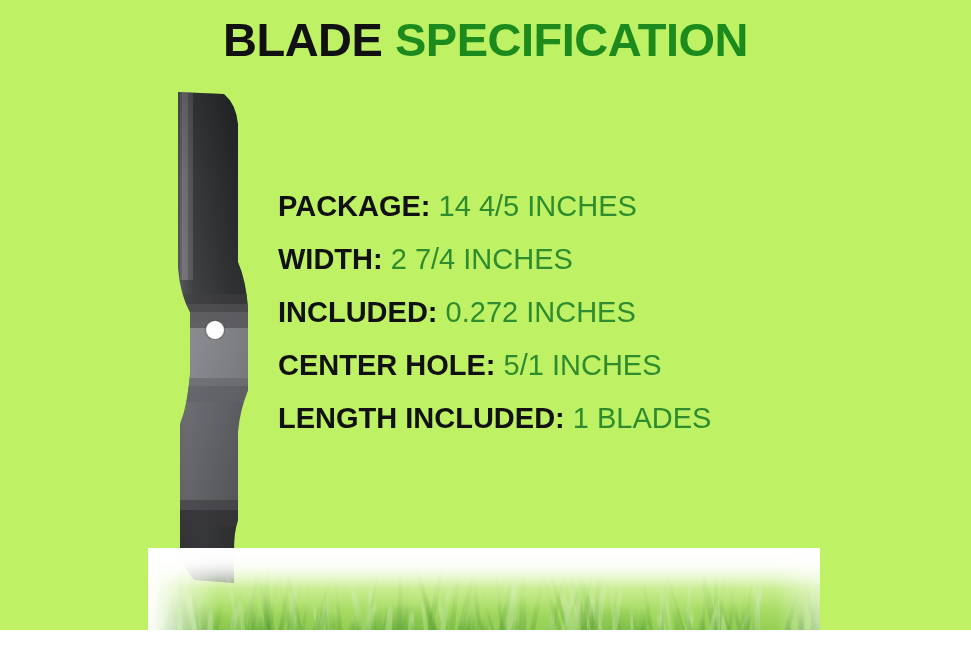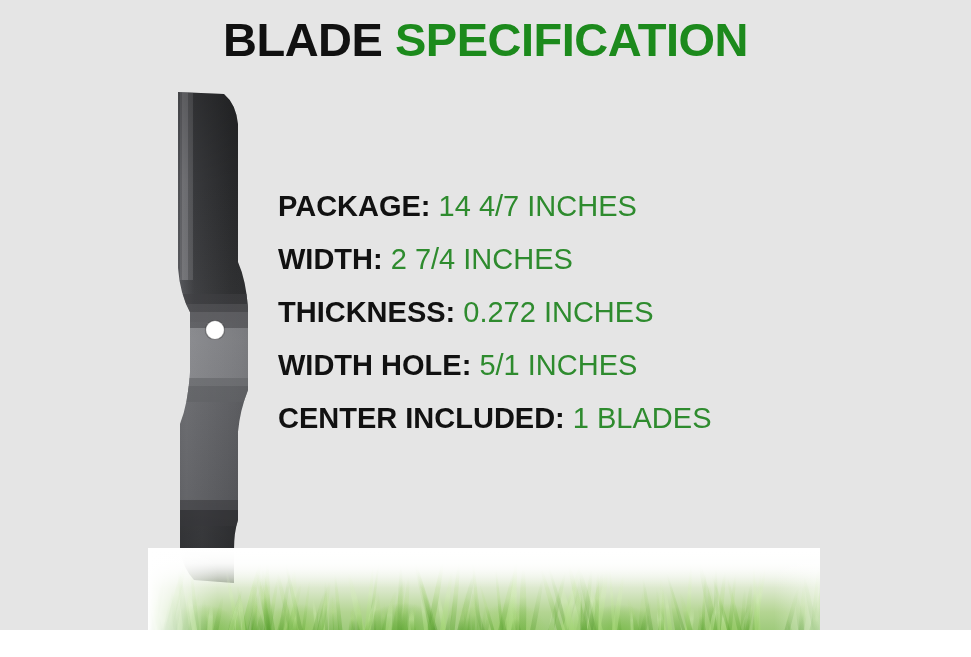--- a/index.html
+++ b/index.html
@@ -12,21 +12,21 @@
     background: #ffffff;
     font-family: "Liberation Sans", sans-serif;
     overflow: hidden;
     position: relative;
   }
 
   #canvas {
     position: relative;
     width: 971px;
     height: 657px;
-    background: #e5e5e5;
+    background: #bef264;
     overflow: hidden;
   }
 
   
   #title {
     position: absolute;
     left: 0;
     top: 14px;
     width: 971px;
     text-align: center;
@@ -230,41 +230,41 @@
 
       <circle cx="65" cy="250" r="9.5" fill="#ffffff"></circle>
       <circle cx="65" cy="250" r="9.5" fill="none" stroke="#2f3032" stroke-width="1.2" opacity="0.5"></circle>
     </svg>
   </div>
 
   <div id="spec-list">
 
     <div class="spec-row">
       <span class="spec-label">PACKAGE:</span>
-      <span class="spec-value">14 4/7 INCHES</span>
+      <span class="spec-value">14 4/5 INCHES</span>
     </div>
 
     <div class="spec-row">
       <span class="spec-label">WIDTH:</span>
       <span class="spec-value">2 7/4 INCHES</span>
     </div>
 
     <div class="spec-row">
-      <span class="spec-label">THICKNESS:</span>
+      <span class="spec-label">INCLUDED:</span>
       <span class="spec-value">0.272 INCHES</span>
     </div>
 
     <div class="spec-row">
-      <span class="spec-label">WIDTH HOLE:</span>
+      <span class="spec-label">CENTER HOLE:</span>
       <span class="spec-value">5/1 INCHES</span>
     </div>
 
 
     <div class="spec-row">
-      <span class="spec-label">CENTER INCLUDED:</span>
+      <span class="spec-label">LENGTH INCLUDED:</span>
       <span class="spec-value">1 BLADES</span>
     </div>
 
   </div>
 
   <div id="grass-band">
     <div class="grass-photo"></div>
     <div id="grass-slivers">
         <div class="blade-sliver" style="left: 334.4px; height: 45px; width: 4px; transform: rotate(-15.3deg); transform-origin: center bottom; opacity: 0.4; background: linear-gradient(to top, rgba(78, 146, 42, 0.9), rgba(140, 196, 92, 0.35) 60%, rgba(255, 255, 255, 0) 100%);"></div>
         <div class="blade-sliver" style="left: 92.8px; height: 62.2px; width: 4px; transform: rotate(10.7deg); transform-origin: center bottom; opacity: 0.8; background: linear-gradient(to top, rgba(158, 210, 110, 0.9), rgba(214, 238, 186, 0.45) 60%, rgba(255, 255, 255, 0) 100%);"></div>

